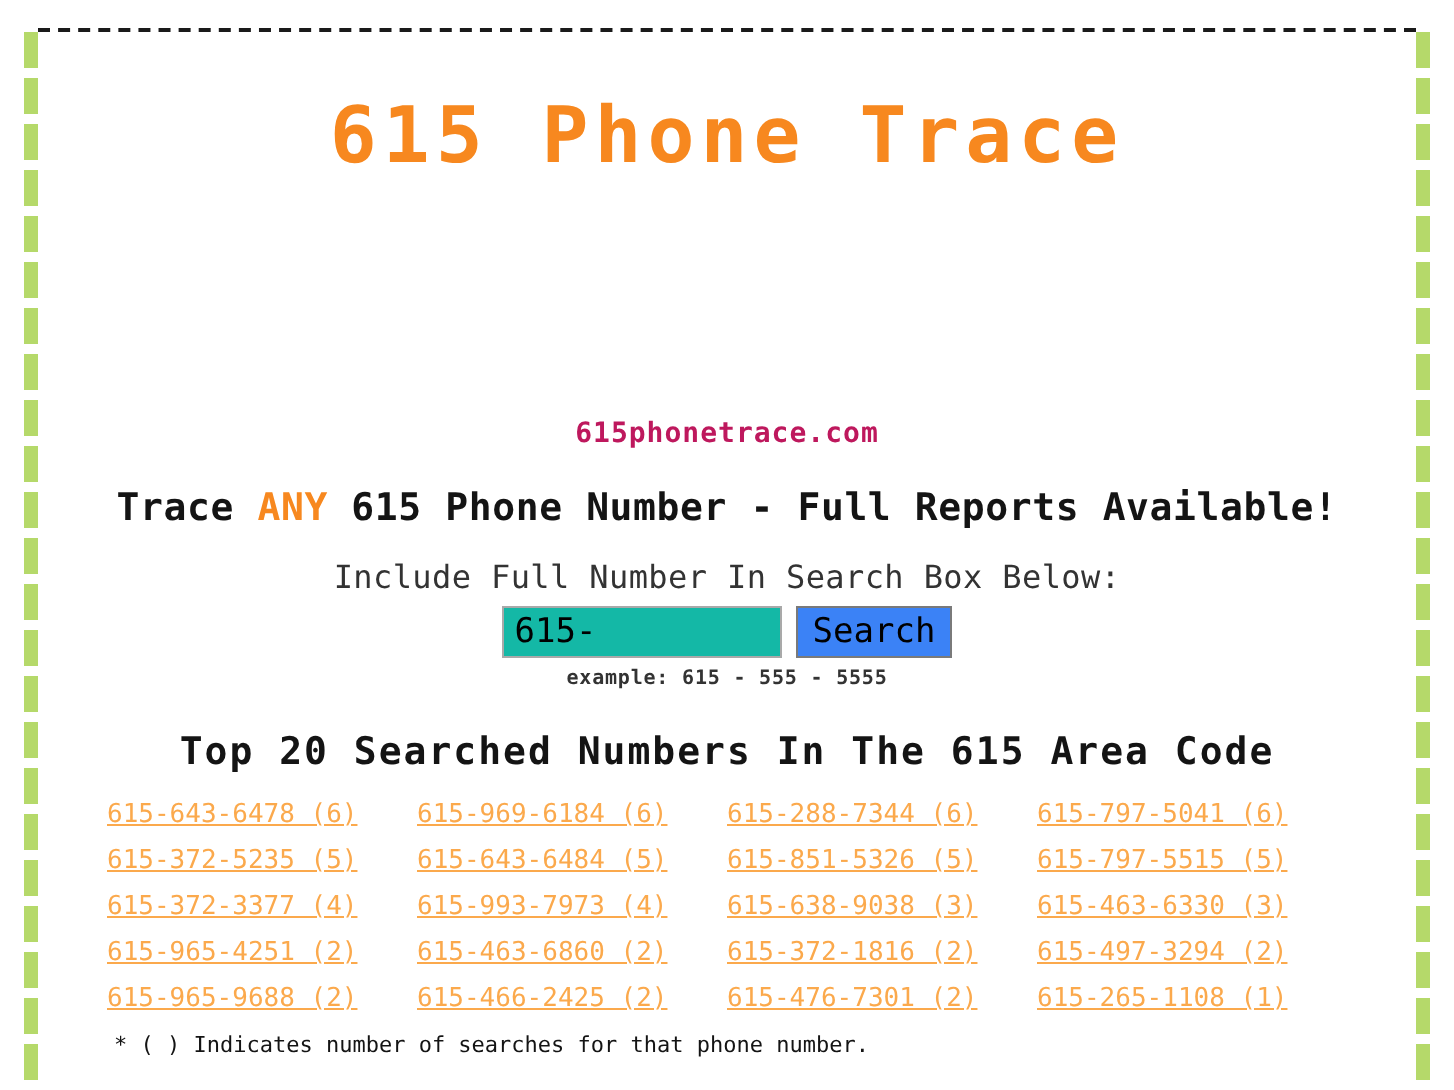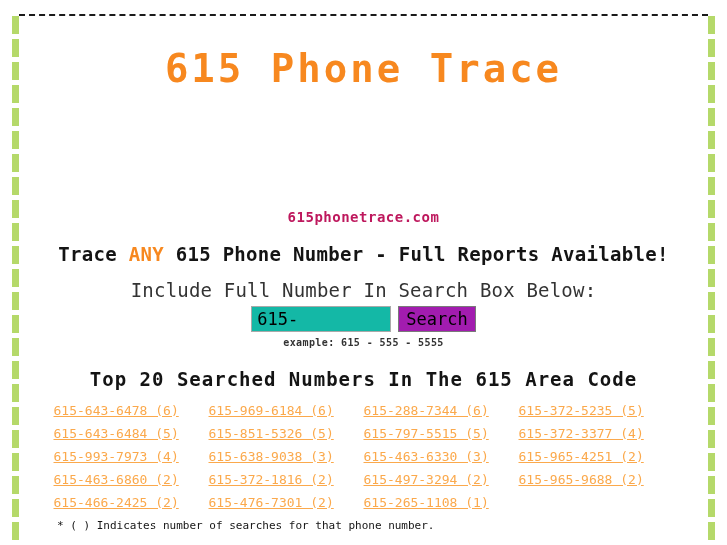--- a/index.html
+++ b/index.html
@@ -87,21 +87,21 @@
     letter-spacing: 0.3px;
     white-space: nowrap;
   }
   #tagline .hl { color: #f7881f; }
 
   
   #search-block {
     padding-top: 14px;
   }
   #search-label {
-    font-size: 19px;
+    font-size: 16px;
     color: #333333;
     letter-spacing: 0.2px;
   }
   #search-row {
     margin-top: 5px;
     display: flex;
     justify-content: center;
     align-items: flex-start;
     gap: 7px;
   }
@@ -116,21 +116,21 @@
     border: 1px solid #a9a9a9;
     background: #14b8a6;
     outline: none;
   }
   #search-button {
     height: 26px;
     box-sizing: border-box;
     font-family: "DejaVu Sans Mono", "Liberation Mono", monospace;
     font-size: 17px;
     color: #000000;
-    background: #a21caf;
+    background: #3b82f6;
     border: 1px solid #7a7a7a;
     padding: 0 7px;
     cursor: pointer;
     line-height: 22px;
   }
   #search-example {
     margin-top: 5px;
     font-size: 10px;
     font-weight: bold;
     color: #333333;
@@ -200,20 +200,21 @@
 
       <div id="search-example">example: 615 - 555 - 5555</div>
     </div>
 
     <h3 id="top-heading">Top 20 Searched Numbers In The 615 Area Code</h3>
 
     <div id="numbers-grid">
       <a class="number-link">615-643-6478 (6)</a>
       <a class="number-link">615-969-6184 (6)</a>
       <a class="number-link">615-288-7344 (6)</a>
+      <a class="number-link">615-797-5041 (6)</a>
       <a class="number-link">615-372-5235 (5)</a>
       <a class="number-link">615-643-6484 (5)</a>
       <a class="number-link">615-851-5326 (5)</a>
       <a class="number-link">615-797-5515 (5)</a>
       <a class="number-link">615-372-3377 (4)</a>
       <a class="number-link">615-993-7973 (4)</a>
       <a class="number-link">615-638-9038 (3)</a>
       <a class="number-link">615-463-6330 (3)</a>
       <a class="number-link">615-965-4251 (2)</a>
       <a class="number-link">615-463-6860 (2)</a>

